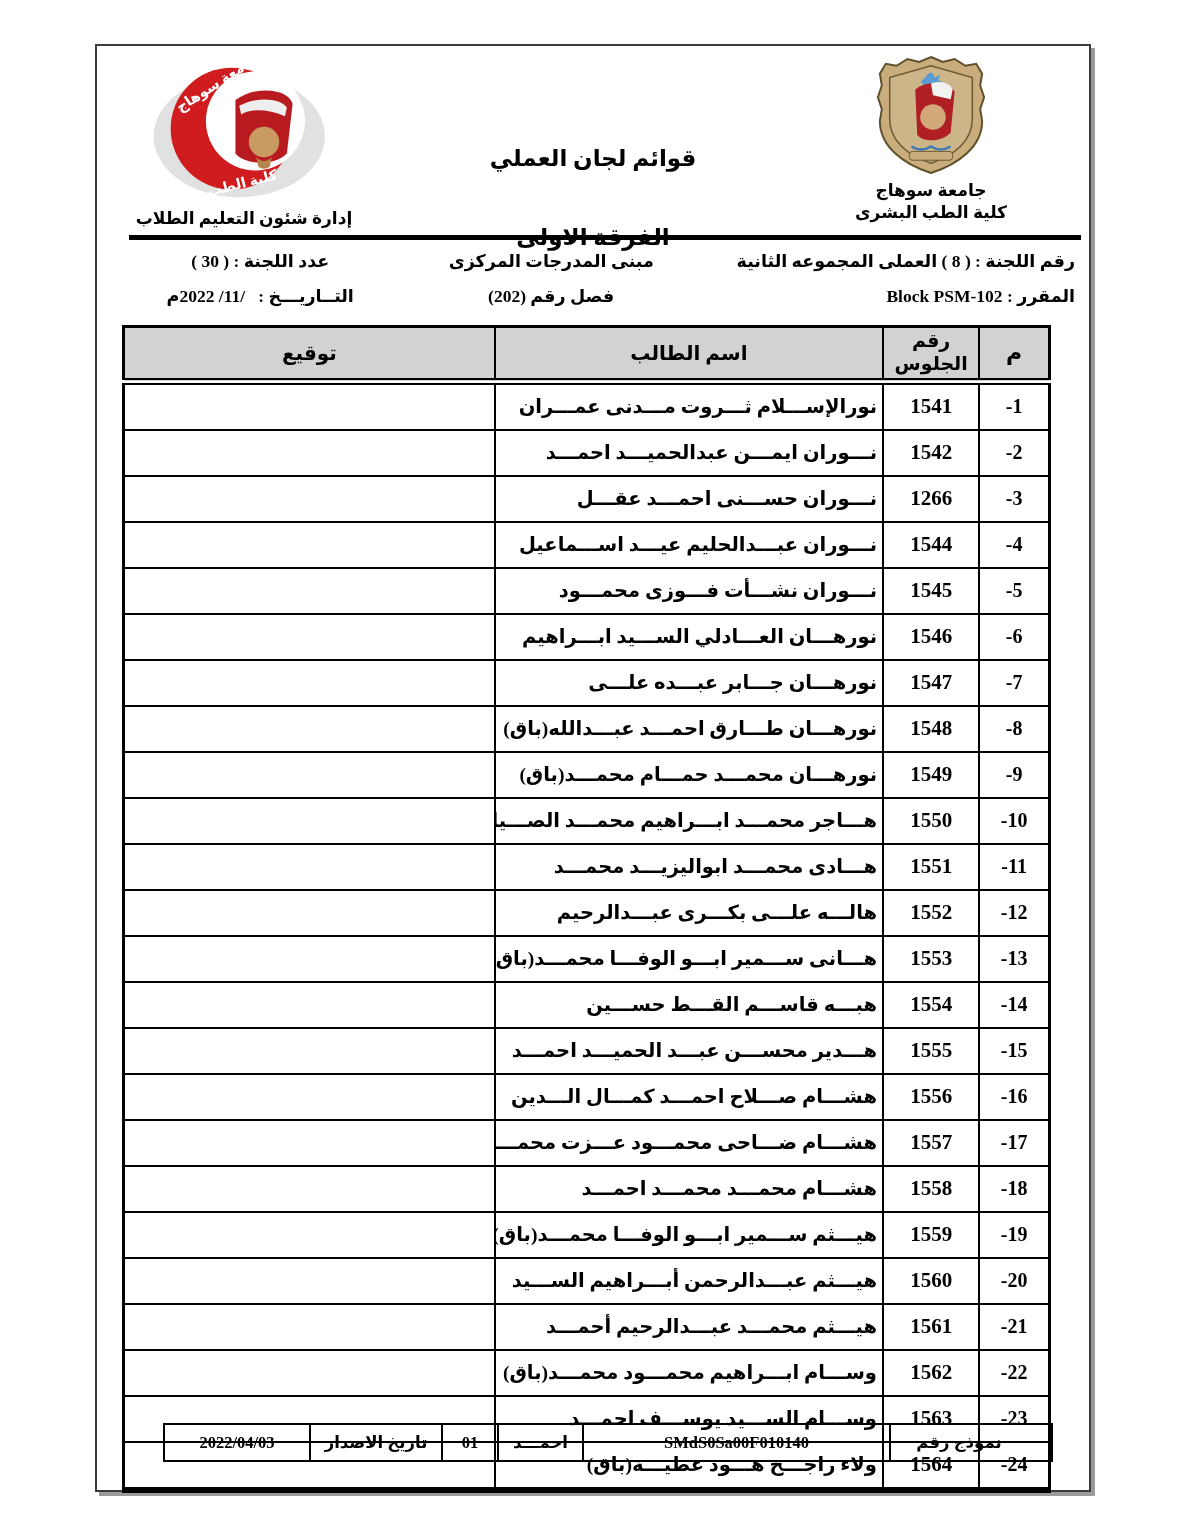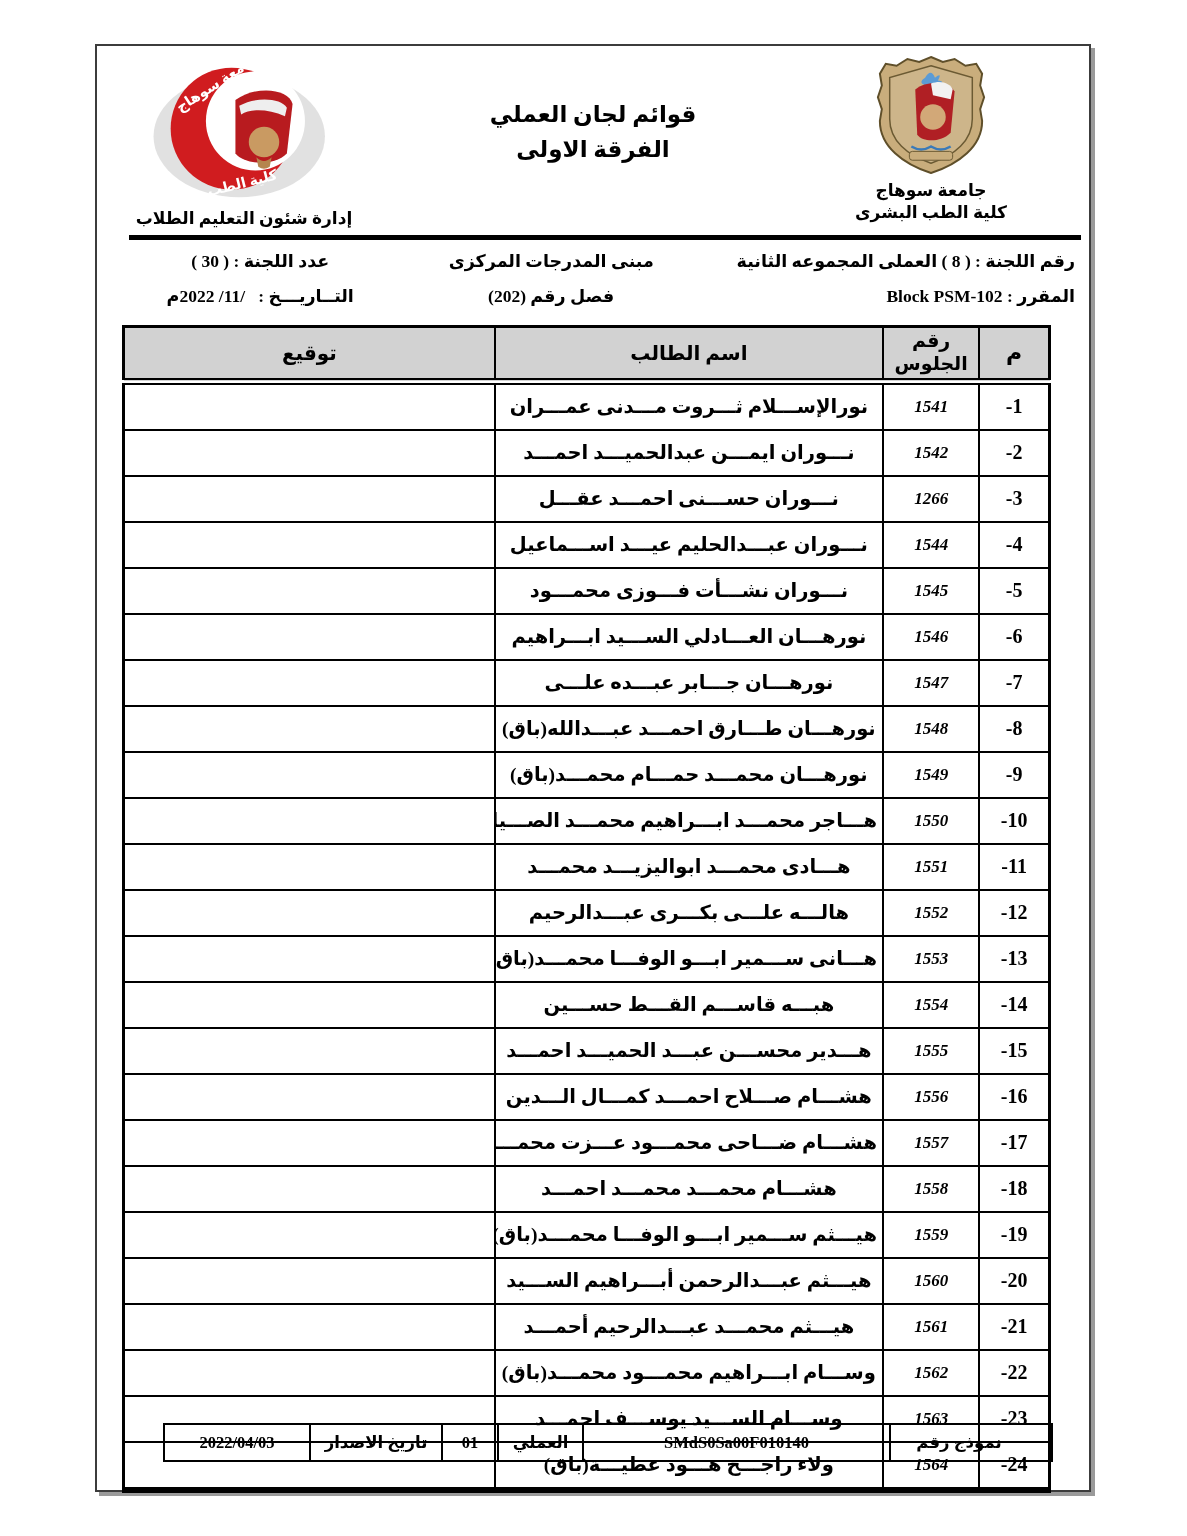--- a/index.html
+++ b/index.html
@@ -5,21 +5,21 @@
   html,body{margin:0;padding:0;background:#fff;}
   .page{position:relative;width:1187px;height:1536px;background:#fff;overflow:hidden;
         font-family:"Liberation Serif","DejaVu Serif","DejaVu Sans",serif;color:#000;}
   .frame{position:absolute;left:95px;top:44px;width:992px;height:1444px;
          border:2px solid #3c3c3c;box-shadow:4px 4px 0 #9a9a9a;background:#fff;}
   
   .hdr-right{position:absolute;right:48px;top:8px;width:220px;text-align:center;}
   .hdr-right .caption{font-size:17px;font-weight:bold;line-height:1.3;direction:rtl;}
   .hdr-center{position:absolute;left:50%;top:52px;transform:translateX(-50%);
               width:460px;text-align:center;direction:rtl;}
-  .hdr-center .t{font-size:23px;font-weight:bold;line-height:1.5;}
+  .hdr-center .t{font-size:23px;font-weight:bold;line-height:1.5;margin-top:44px;}
   .hdr-left{position:absolute;left:22px;top:16px;width:250px;text-align:center;}
   .hdr-left .caption{font-size:17px;font-weight:bold;direction:rtl;margin-top:2px;}
   .divider{position:absolute;left:32px;right:8px;top:189px;height:5px;background:#000;}
   
   .info{position:absolute;left:10px;right:12px;top:198px;direction:rtl;}
   .info .row{display:flex;align-items:center;height:35px;font-size:17.5px;font-weight:bold;}
   .info .seg-r{flex:0 0 40%;text-align:right;padding-right:2px;}
   .info .seg-m{flex:0 0 28%;text-align:center;}
   .info .seg-l{flex:0 0 32%;text-align:center;}
   .ltr{direction:ltr;unicode-bidi:embed;}
@@ -27,22 +27,22 @@
   table.main{position:absolute;left:25px;top:279px;width:929px;direction:rtl;
              border-collapse:collapse;table-layout:fixed;}
   table.main{border:3px solid #000;border-bottom-width:6px;}
   table.main th{background:#d2d2d2;border:2px solid #000;border-bottom:7px double #000;
                 font-weight:bold;vertical-align:middle;padding:2px;}
   table.main td{border:2px solid #000;height:42px;vertical-align:middle;overflow:hidden;}
   .col-idx{width:70px;} .col-seat{width:96px;} .col-name{width:387px;} .col-sign{width:370px;}
   th.h-idx{font-size:22px;} th.h-seat{font-size:19px;line-height:1.2;margin-top:44px;} 
   th.h-name{font-size:20px;} th.h-sign{font-size:20px;}
   td.c-idx{font-size:20px;font-weight:bold;text-align:center;}
-  td.c-seat{font-size:17px;font-weight:bold;text-align:center;font-style:italic;}
-  td.c-name{font-size:19.5px;font-weight:bold;text-align:center;padding:0 5px;white-space:nowrap;}
+  td.c-seat{font-size:21px;font-weight:bold;text-align:center;}
+  td.c-name{font-size:19.5px;font-weight:bold;text-align:right;padding:0 5px;white-space:nowrap;}
   
   table.foot{position:absolute;left:66px;top:1377px;width:888px;direction:rtl;
              border-collapse:collapse;table-layout:fixed;font-weight:bold;}
   table.foot td{border:2px solid #000;height:33px;font-size:16.5px;text-align:center;
                 vertical-align:middle;overflow:hidden;}
   td.f-label{text-align:right;padding-left:4px;padding-right:28px;}
 </style>
 </head>
 <body>
 
@@ -277,21 +277,21 @@
           <col style="width:307px">
           <col style="width:85px">
         <col style="width:56px">
           <col style="width:132px">
           <col style="width:146px">
       </colgroup>
       <tbody>
           <tr>
         <td class="f-label">نموذج رقم</td>
         <td class="ltr">SMdS0Sa00F010140</td>
-        <td>العملي</td>
+        <td>احمـــد</td>
         <td class="ltr">01</td>
         <td>تاريخ الاصدار</td>
         <td class="ltr">2022/04/03</td>
       </tr>
     </tbody>
       </table>
 
   </div>
 </div>
 

